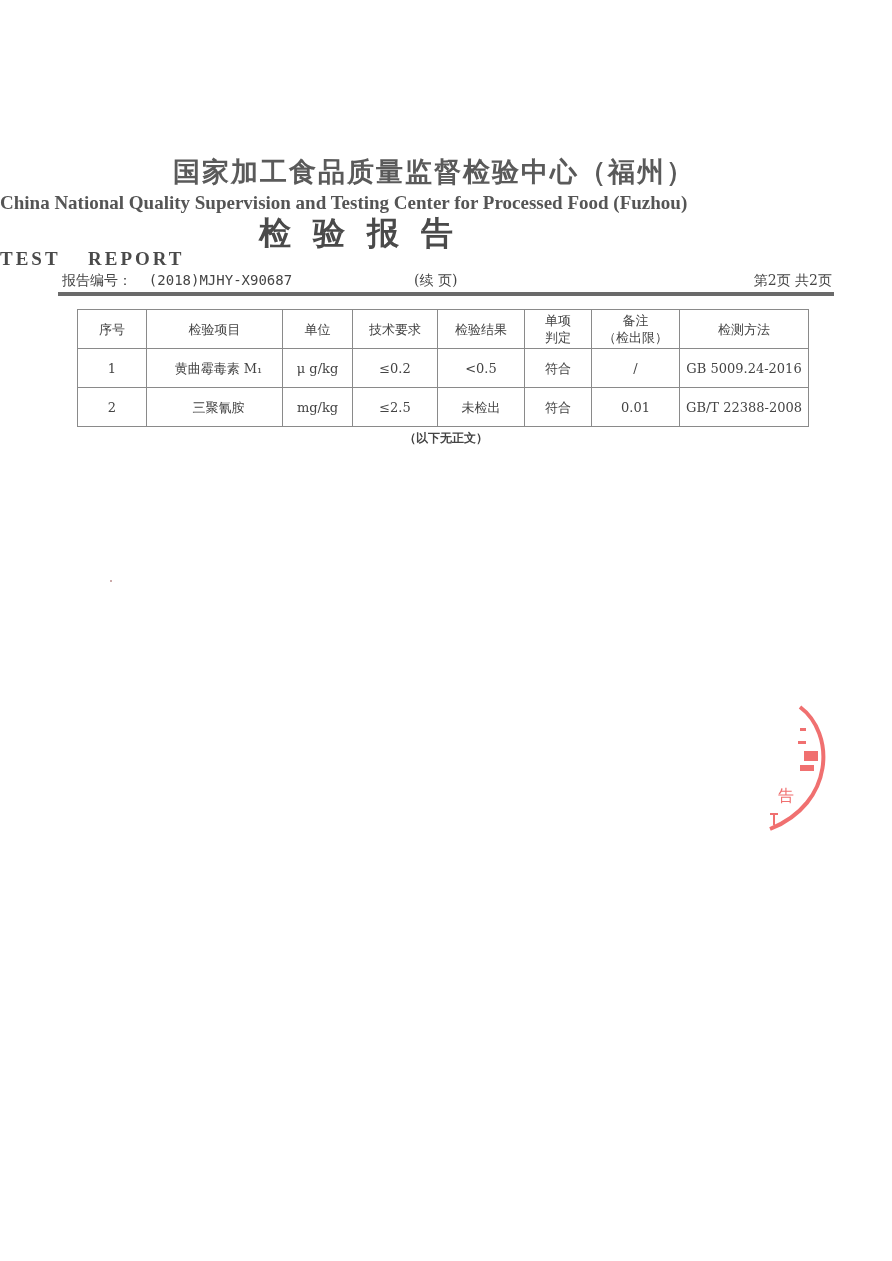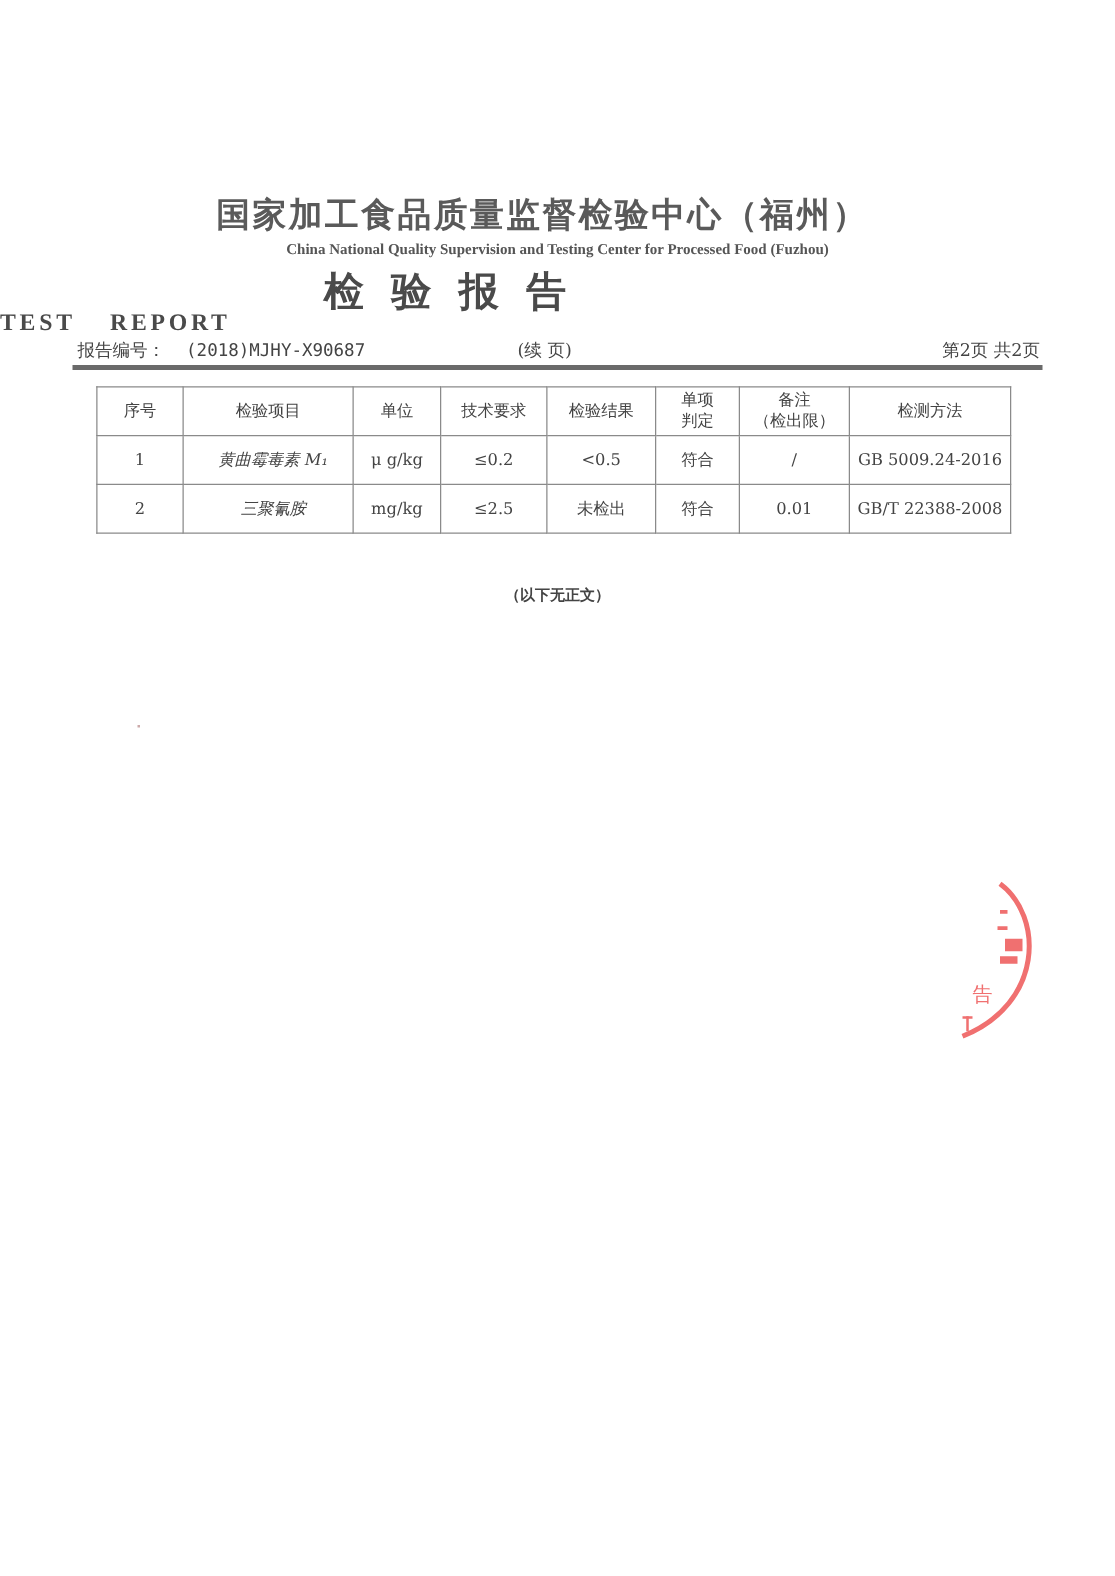--- a/index.html
+++ b/index.html
@@ -6,22 +6,22 @@
   body {
     width: 892px; height: 1261px; background: #ffffff; position: relative;
     overflow: hidden; font-family: "DejaVu Serif", "Liberation Serif", serif; color: #3a3a3a;
   }
   .org-cn {
     position: absolute; left: 0; width: 868px; top: 154px; text-align: center;
     font-size: 27px; letter-spacing: 2px; color: #5a5a5a; font-weight: bold;
     font-family: "DejaVu Serif", serif;
   }
   .org-en {
-    position: absolute; left: 0; width: 892px; top: 192px; text-align: center;
-    font-size: 12px; font-weight: bold; color: #555;
+    position: absolute; left: 0; width: 892px; top: 192px; 
+    font-size: 19px; font-weight: bold; color: #555;
     font-family: "Liberation Serif", serif;
   }
   .title-cn {
     position: absolute; left: 0; width: 712px; top: 212px; text-align: center;
     font-size: 32px; letter-spacing: 22px; color: #4a4a4a; font-weight: bold;
     font-family: "DejaVu Serif", serif; padding-left: 22px; box-sizing: border-box;
   }
   .title-en {
     position: absolute; left: 0; width: 892px; top: 248px; text-align: left;
     font-size: 19px; font-weight: bold; letter-spacing: 3px; color: #4a4a4a;
@@ -44,24 +44,24 @@
   }
   table.results {
     position: absolute; left: 77px; top: 309px; border-collapse: collapse;
     font-size: 13px; color: #444;
   }
   table.results td, table.results th {
     border: 1px solid #8a8a8a; text-align: center; font-weight: normal;
     padding: 0; height: 38px; line-height: 17px;
   }
   table.results th { height: 38px; }
-  td.left { text-align: left; padding-left: 8px !important; font-style: italic; }
+  td.left { text-align: left; padding-left: 8px !important; }
   .end-note {
     position: absolute; left: 0; width: 892px; top: 430px; text-align: center;
-    font-size: 12px; font-weight: bold; color: #444; margin-top: 38px;
+    font-size: 12px; font-weight: bold; color: #444;
   }
   .stamp {
     position: absolute; left: 760px; top: 703px; width: 70px; height: 130px;
   }
   .dot { position: absolute; left: 110px; top: 580px; width: 2px; height: 2px; background: #caa; }
 </style>
 </head>
 <body>
 
 <div class="org-cn">国家加工食品质量监督检验中心（福州）</div>

